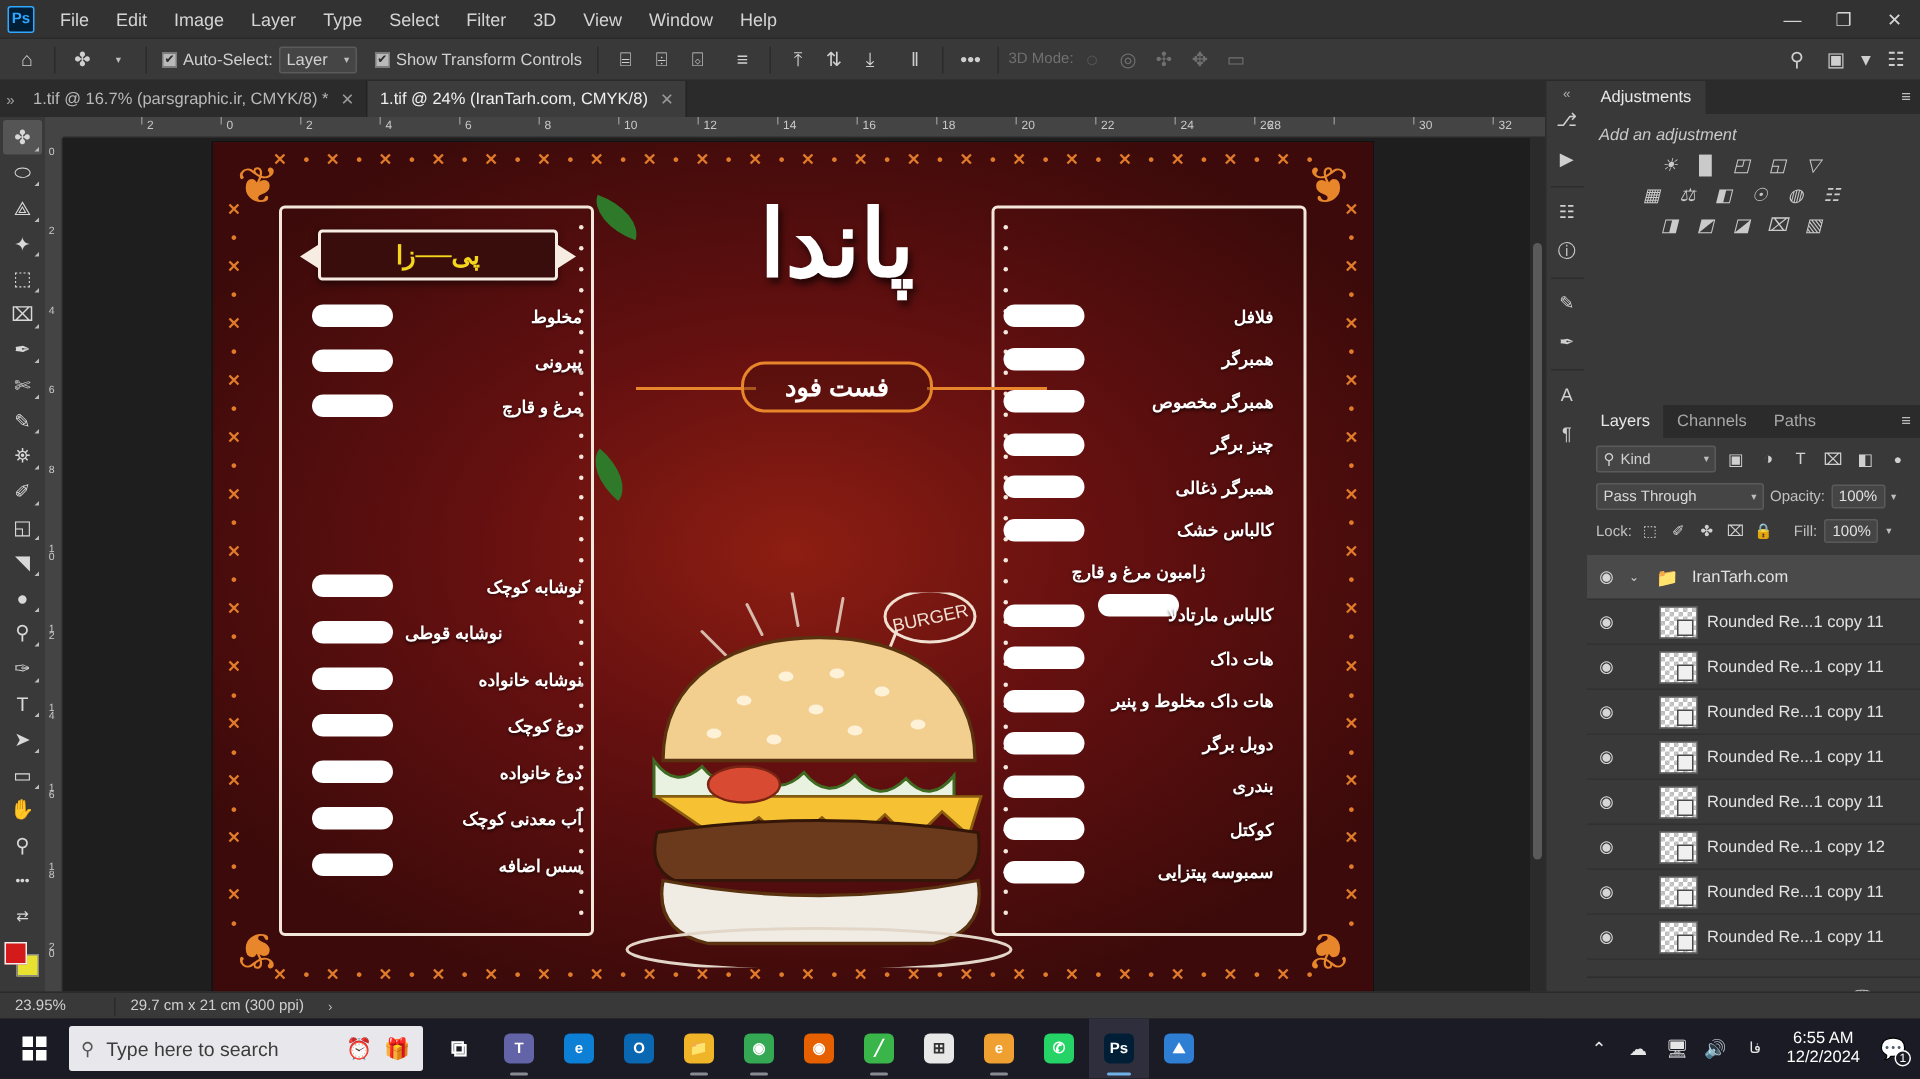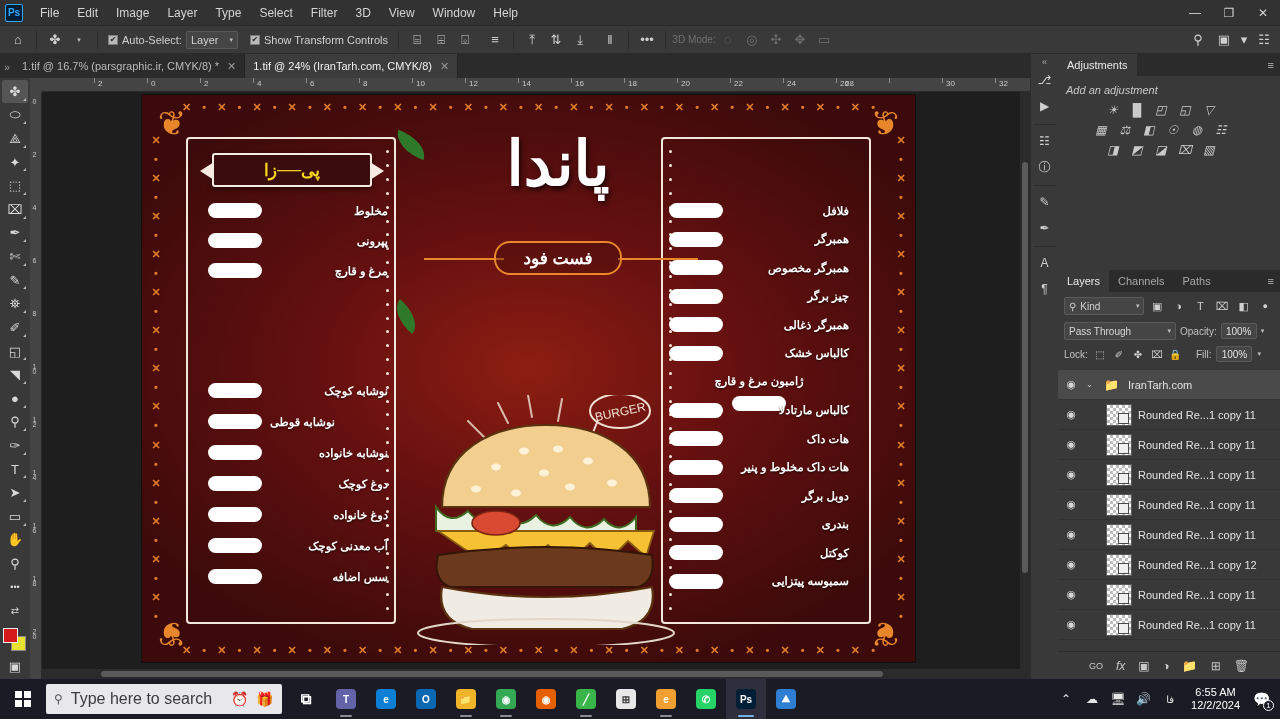--- a/index.html
+++ b/index.html
@@ -293,21 +293,21 @@
   }
   .start {
     width:46px;height:40px;display:flex;align-items:center;justify-content:center;
   }
   .win-glyph { width:16px;height:16px; display:grid; grid-template-columns:1fr 1fr; grid-template-rows:1fr 1fr; gap:2px;}
   .win-glyph i { background:#fff; display:block; }
   .tb-search {
     width:236px;height:30px;background:#e8e8ec;border-radius:2px;
     display:flex;align-items:center;gap:8px;padding:0 8px; margin-right:4px;
   }
-  .tb-search .ph { color:#3b3b3b; font-size:16px; }
+  .tb-search .ph { color:#3b3b3b; font-size:13px; }
   .tb-ic {
     width:40px;height:40px;display:flex;align-items:center;justify-content:center;
     position:relative;
   }
   .tb-ic.active { background:#2e2e3c; }
   .tb-ic.active::after {
     content:''; position:absolute; bottom:2px; left:12px; right:12px; height:2px;
     background:#70b2e8; border-radius:1px;
   }
   .tb-ic.open::after {
@@ -1058,20 +1058,26 @@
         <span class="lb-ic" style="font-style:italic">fx</span>
         <span class="lb-ic">▣</span>
         <span class="lb-ic">◑</span>
         <span class="lb-ic">📁</span>
         <span class="lb-ic">⊞</span>
         <span class="lb-ic">🗑</span>
       </div>
     </div>
   </div>
 
+  <div class="statusbar">
+    <div class="sb-zoom">23.95%</div>
+    <div class="sb-sep"></div>
+    <div class="sb-doc">29.7 cm x 21 cm (300 ppi)</div>
+    <div class="sb-arrow">›</div>
+  </div>
 
   <div class="taskbar">
     <div class="start">
       <span class="win-glyph">
           <i></i>
           <i></i>
           <i></i>
           <i></i>
         </span>
     </div>

